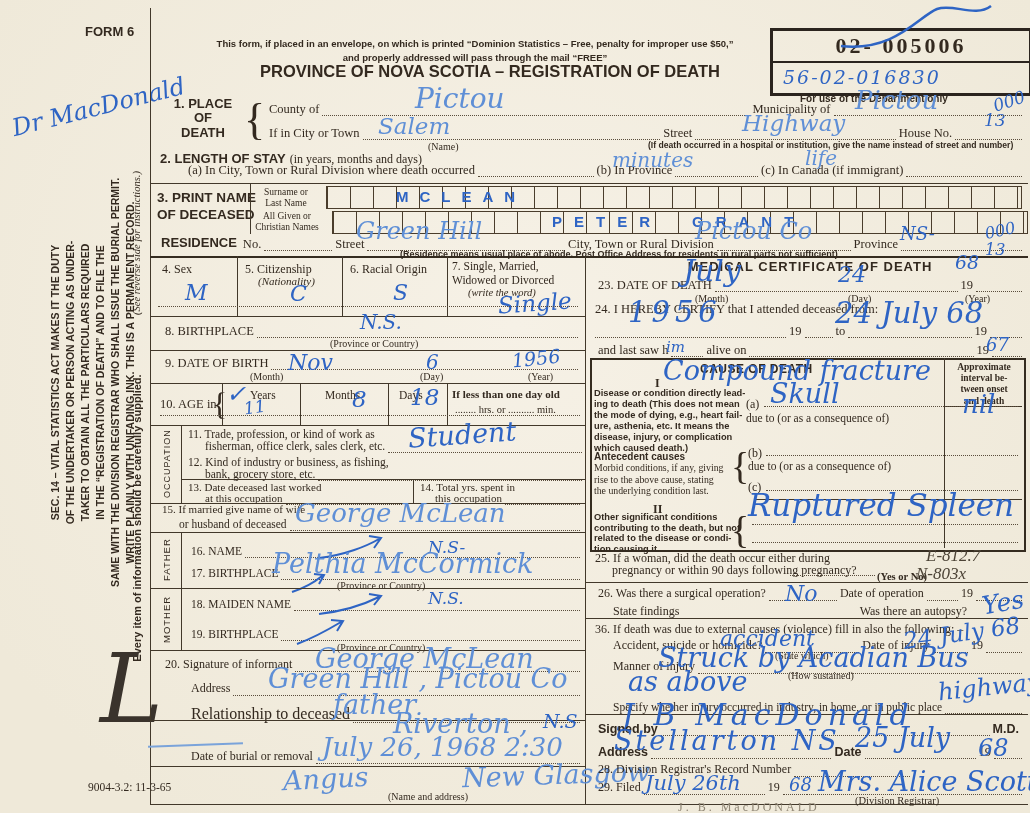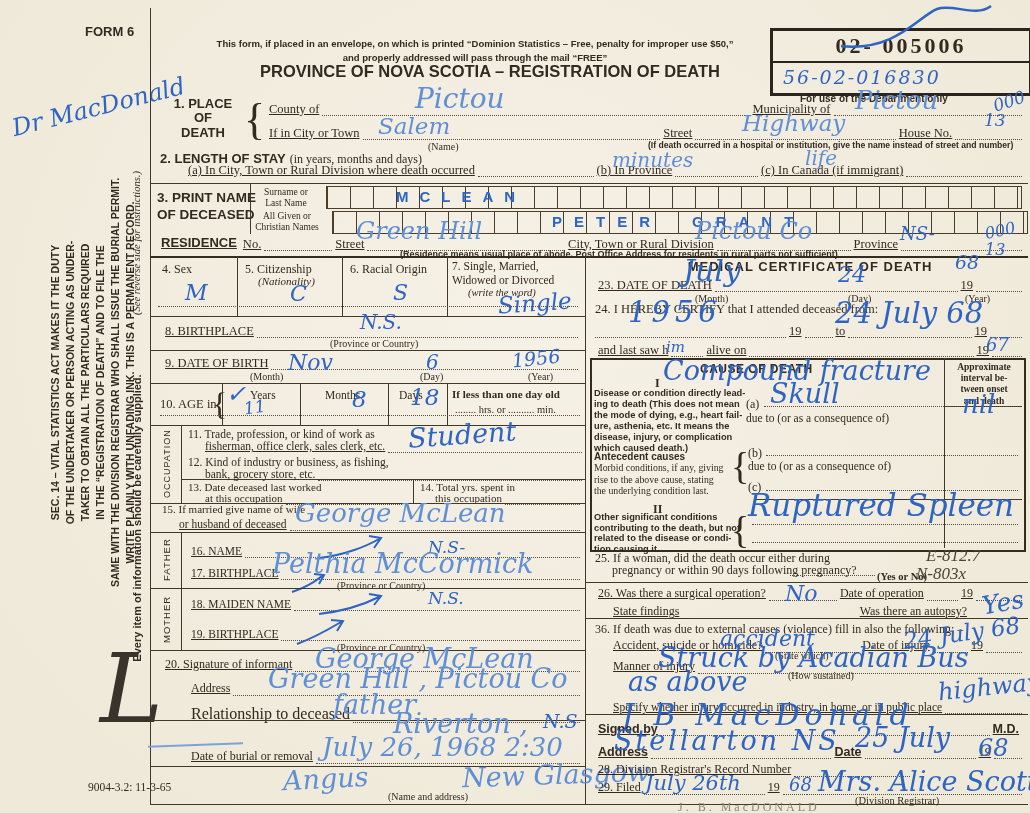--- a/index.html
+++ b/index.html
@@ -5,21 +5,21 @@
   html,body{margin:0;padding:0;background:#888;}
   .page{position:relative;width:1030px;height:813px;background:#f3eee1;overflow:hidden;
         font-family:"Liberation Serif",serif;color:#33291f;
         background-image:radial-gradient(ellipse at 50% 40%, #f6f1e6 0%, #efe9d9 85%);}
   .a{position:absolute;}
   .sans{font-family:"Liberation Sans",sans-serif;}
   .b{font-weight:bold;}
   .it{font-style:italic;}
   .pre{white-space:pre-line;}
   .ctr{text-align:center;}
-  .row{display:flex;align-items:flex-end;line-height:1.15;text-decoration:underline;}
+  .row{display:flex;align-items:flex-end;line-height:1.15;}
   .row>span{white-space:nowrap;padding:0 3px;}
   .dl{flex:1 1 auto;border-bottom:1px dotted #5a4d3c;height:1em;min-width:6px;}
   .dlf{flex:0 0 auto;border-bottom:1px dotted #5a4d3c;height:1em;}
   .hl{border-top:1px solid #42382a;height:0;}
   .hl2{border-top:2px solid #352c20;height:0;}
   .vl{border-left:1px solid #42382a;width:0;}
   .hw{font-family:"DejaVu Serif",serif;font-style:italic;color:#2e64c4;white-space:nowrap;line-height:1;}
   .hwl{color:#5f8fd6;}
   .pencil{color:#8d8473;}
   .dark{color:#4c4336;font-family:Liberation Serif, serif;}

